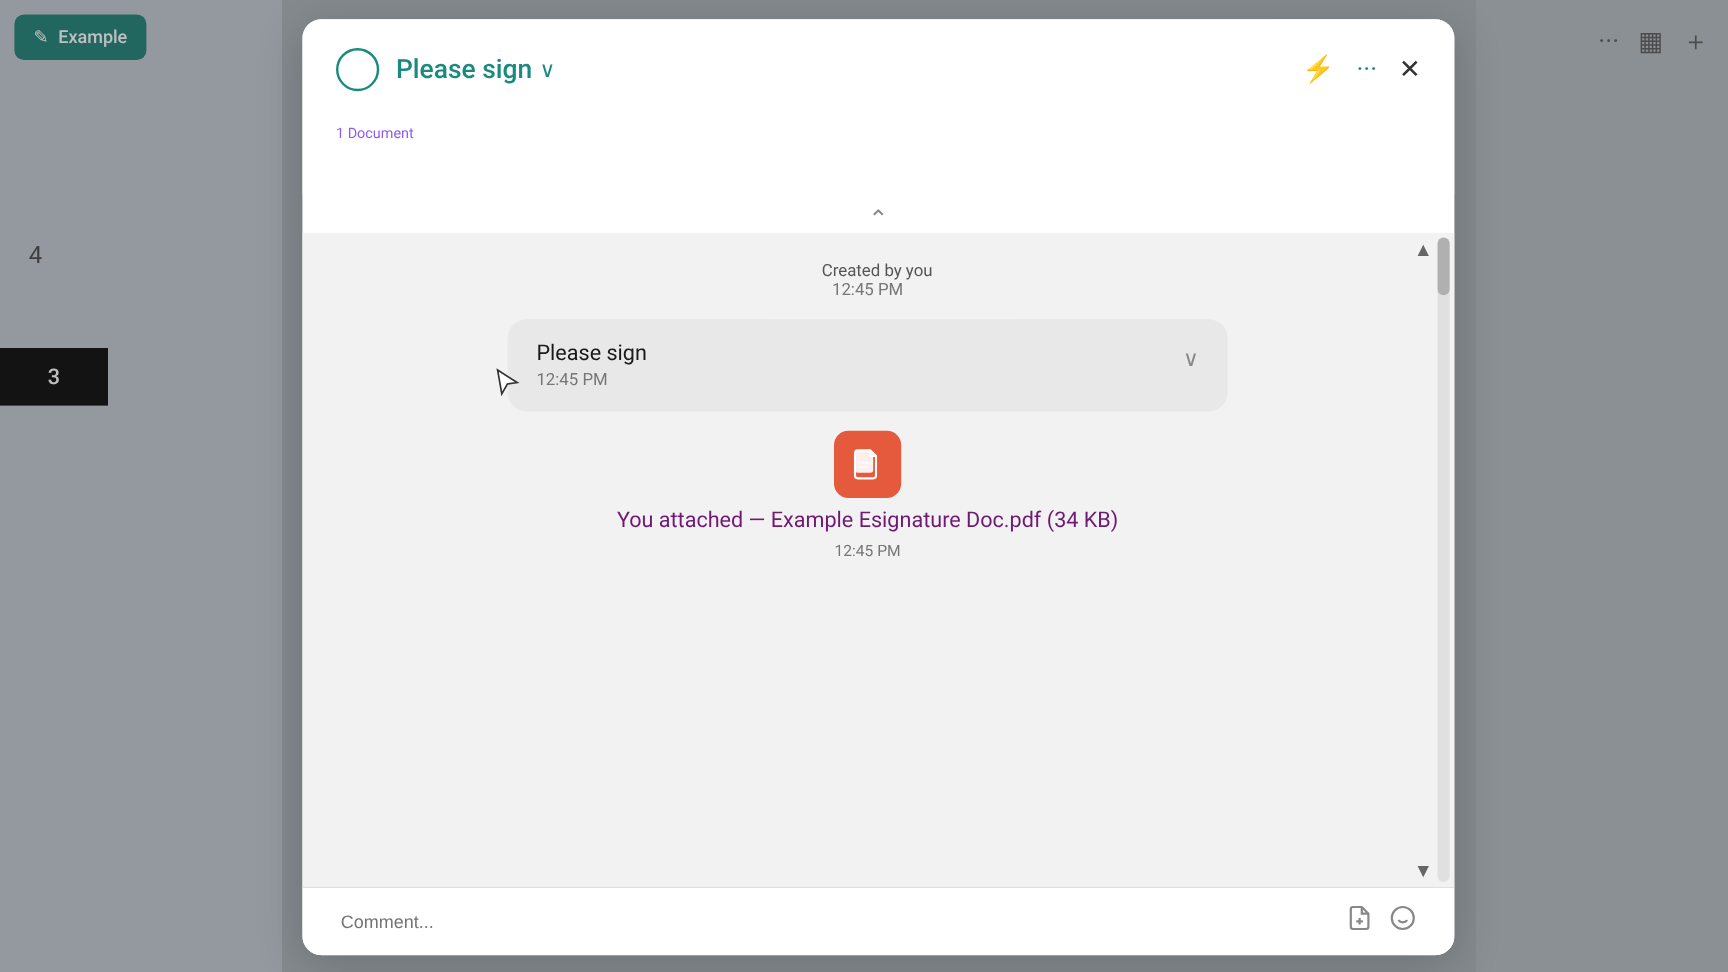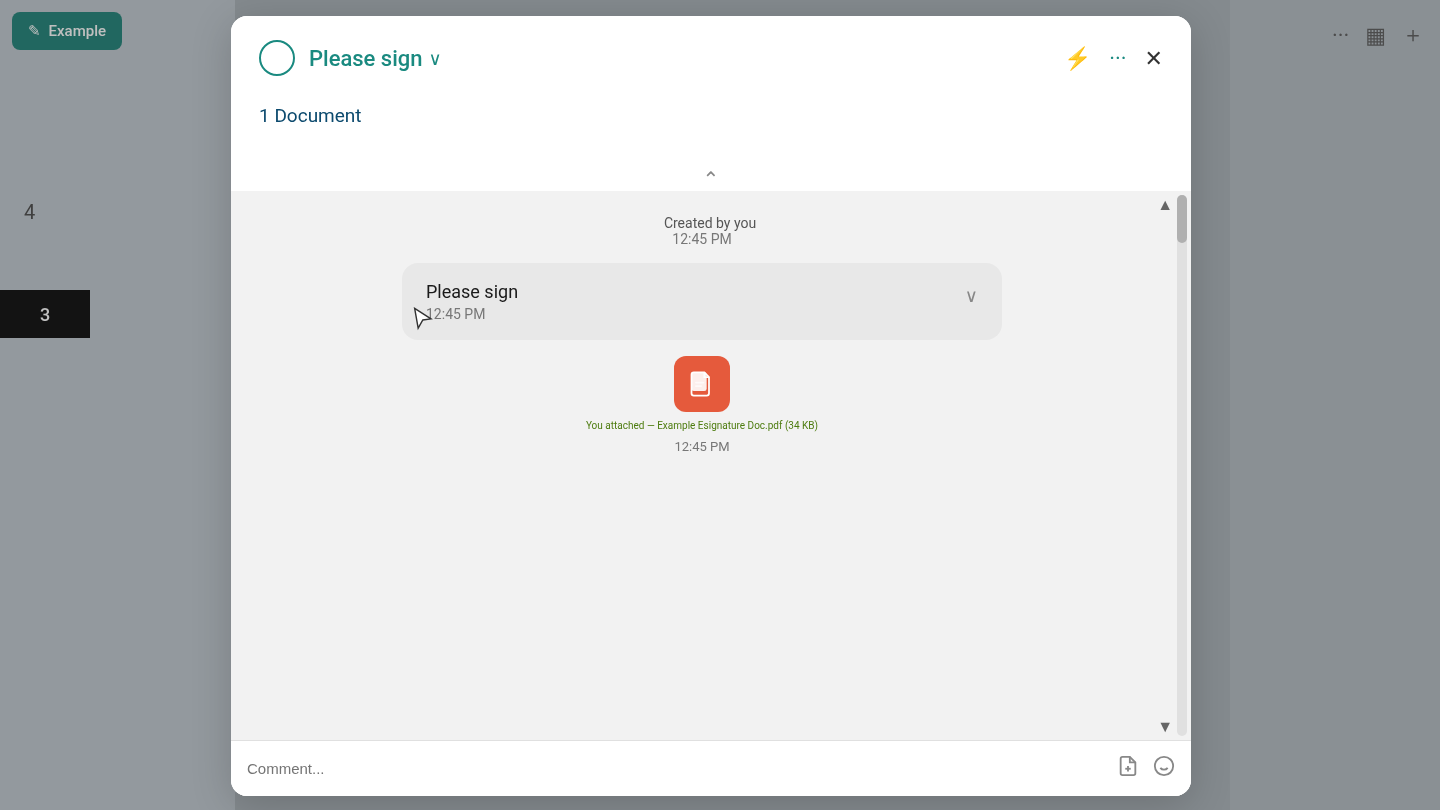--- a/index.html
+++ b/index.html
@@ -96,21 +96,21 @@
     .modal-overlay {
       position: absolute;
       left: 0; top: 0;
       width: 1440px; height: 810px;
       background: rgba(0,0,0,0.25);
     }
 
     
     .modal {
       position: absolute;
-      left: 231px;
+      left: 252px;
       top: 16px;
       width: 960px;
       height: 780px;
       background: white;
       border-radius: 16px;
       overflow: hidden;
       display: flex;
       flex-direction: column;
       box-shadow: 0 8px 40px rgba(0,0,0,0.18);
     }
@@ -179,24 +179,24 @@
 
     
     .modal-title {
       font-size: 28px;
       font-weight: 700;
       color: #1a1a1a;
       margin-bottom: 6px;
     }
 
     .modal-subtitle {
-      font-size: 19px;
-      color: #0c4a6e;
+      font-size: 12px;
+      color: #8b5cf6;
       font-weight: 400;
-      margin-bottom: 12px;
+      margin-bottom: 24px;
     }
 
     
     .read-sign-btn {
       background: #f0f0f0;
       border: none;
       border-radius: 8px;
       padding: 12px 22px;
       font-size: 16px;
       color: #1a8a80;
@@ -332,22 +332,22 @@
       background: #e55a3c;
       border-radius: 12px;
       display: flex;
       align-items: center;
       justify-content: center;
       color: white;
       font-size: 26px;
     }
 
     .attachment-text {
-      font-size: 10px;
-      color: #4d7c0f;
+      font-size: 18px;
+      color: #701a75;
       text-align: left;
     }
 
     .attachment-time {
       font-size: 13px;
       color: #777;
     }
 
     
     .scroll-arrow-up {
@@ -367,21 +367,21 @@
       color: #666;
       font-size: 16px;
       cursor: pointer;
       padding: 4px;
     }
 
     
     .comment-bar {
       background: white;
       border-top: 1px solid #e0e0e0;
-      padding: 14px 16px;
+      padding: 14px 32px;
       display: flex;
       align-items: center;
       justify-content: space-between;
       flex-shrink: 0;
     }
 
     .comment-input {
       flex: 1;
       border: none;
       outline: none;

